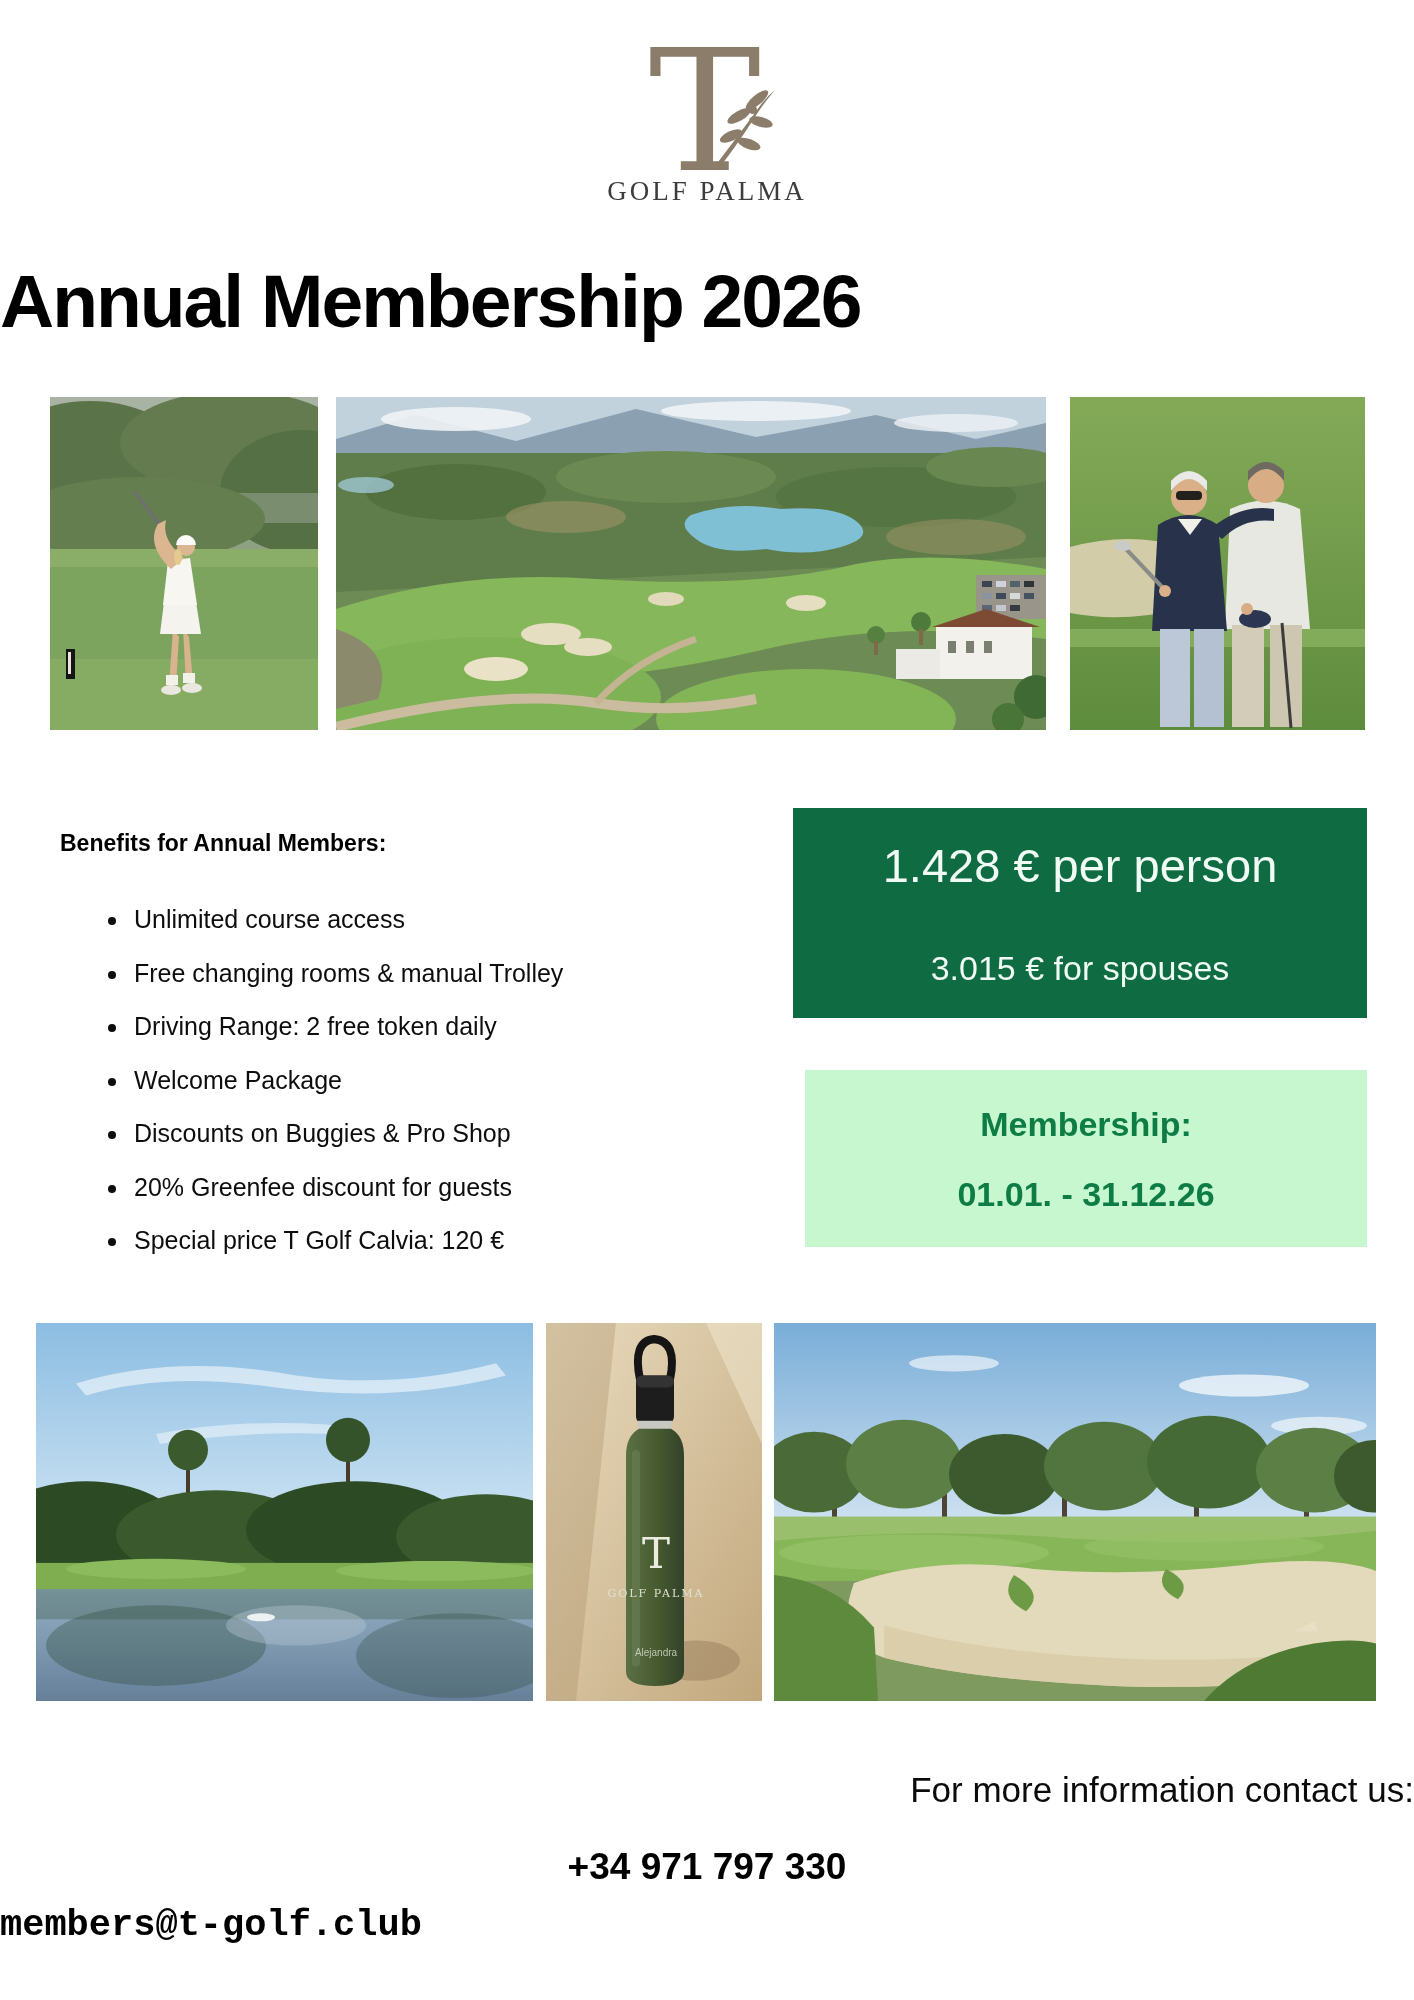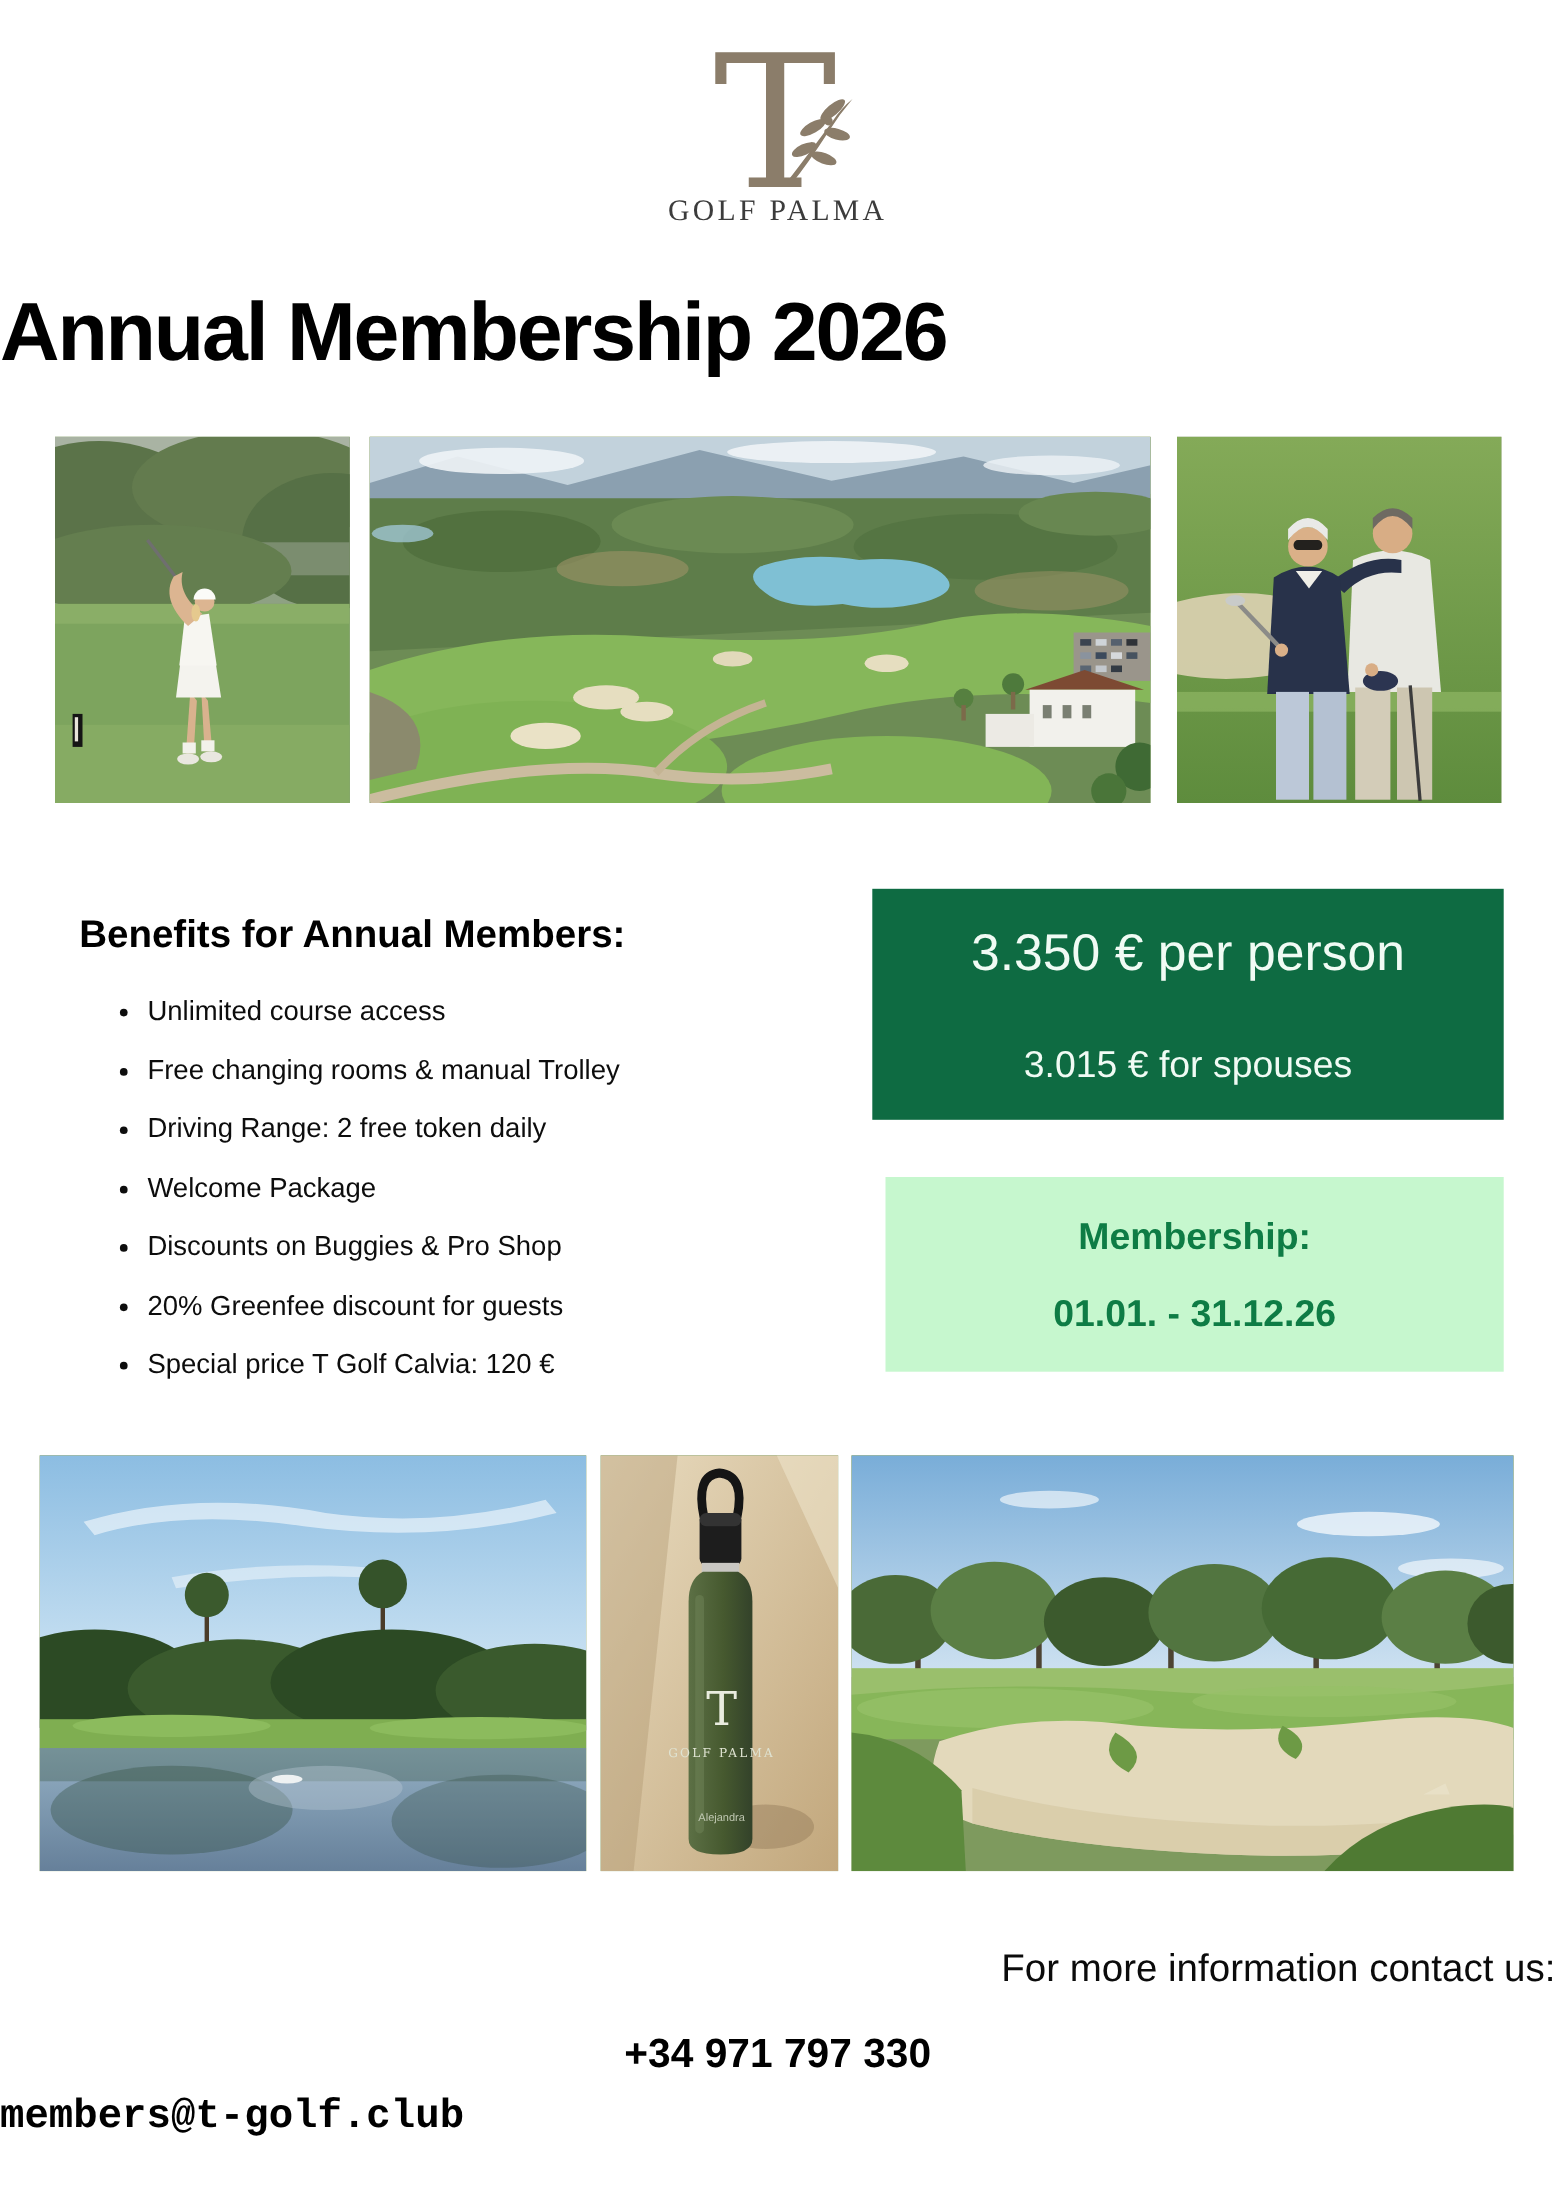--- a/index.html
+++ b/index.html
@@ -23,21 +23,21 @@
   .photo{position:absolute;overflow:hidden;background:#7e9a5e;}
   .photo svg{display:block;width:100%;height:100%;}
   .ph-golfer{left:50px;top:397px;width:268px;height:333px;}
   .ph-aerial{left:336px;top:397px;width:710px;height:333px;}
   .ph-pair{left:1070px;top:397px;width:295px;height:333px;}
   .ph-lake{left:36px;top:1323px;width:497px;height:378px;}
   .ph-bottle{left:546px;top:1323px;width:216px;height:378px;}
   .ph-bunker{left:774px;top:1323px;width:602px;height:378px;}
 
   
-  .benefits-heading{position:absolute;left:60px;top:830px;font-size:35px;font-weight:bold;color:#000;margin-left:12px;}
+  .benefits-heading{position:absolute;left:60px;top:830px;font-size:23px;font-weight:bold;color:#000;}
   .benefits-list{position:absolute;left:64px;top:893px;margin:0;padding:0 0 0 66px;
                  font-size:25px;color:#0d0d0d;list-style:disc;}
   .benefits-list li{line-height:53.5px;padding-left:4px;}
 
   
   .price-box{position:absolute;left:793px;top:808px;width:574px;height:210px;
              display:flex;flex-direction:column;justify-content:space-between;
              padding:30px 0 30px 0;box-sizing:border-box;text-align:center;}
   .price-main{font-size:47px;}
   .price-sub{font-size:34px;}
@@ -200,21 +200,21 @@
     <li>Unlimited course access</li>
     <li>Free changing rooms &amp; manual Trolley</li>
     <li>Driving Range: 2 free token daily</li>
     <li>Welcome Package</li>
     <li>Discounts on Buggies &amp; Pro Shop</li>
     <li>20% Greenfee discount for guests</li>
     <li>Special price T Golf Calvia: 120 €</li>
   </ul>
 
   <div class="price-box" style="background:#0e6b42;color:#f0fbf4;">
-    <div class="price-main">3.350 € per person</div>
+    <div class="price-main">1.428 € per person</div>
     <div class="price-sub">3.015 € for spouses</div>
   </div>
 
   <div class="member-box" style="background:#c6f7ce;color:#0e7c45;">
     <div>Membership:</div>
     <div>01.01. - 31.12.26</div>
   </div>
 
   <div class="photo ph-lake">
     <svg viewBox="0 0 497 375" preserveAspectRatio="none">

